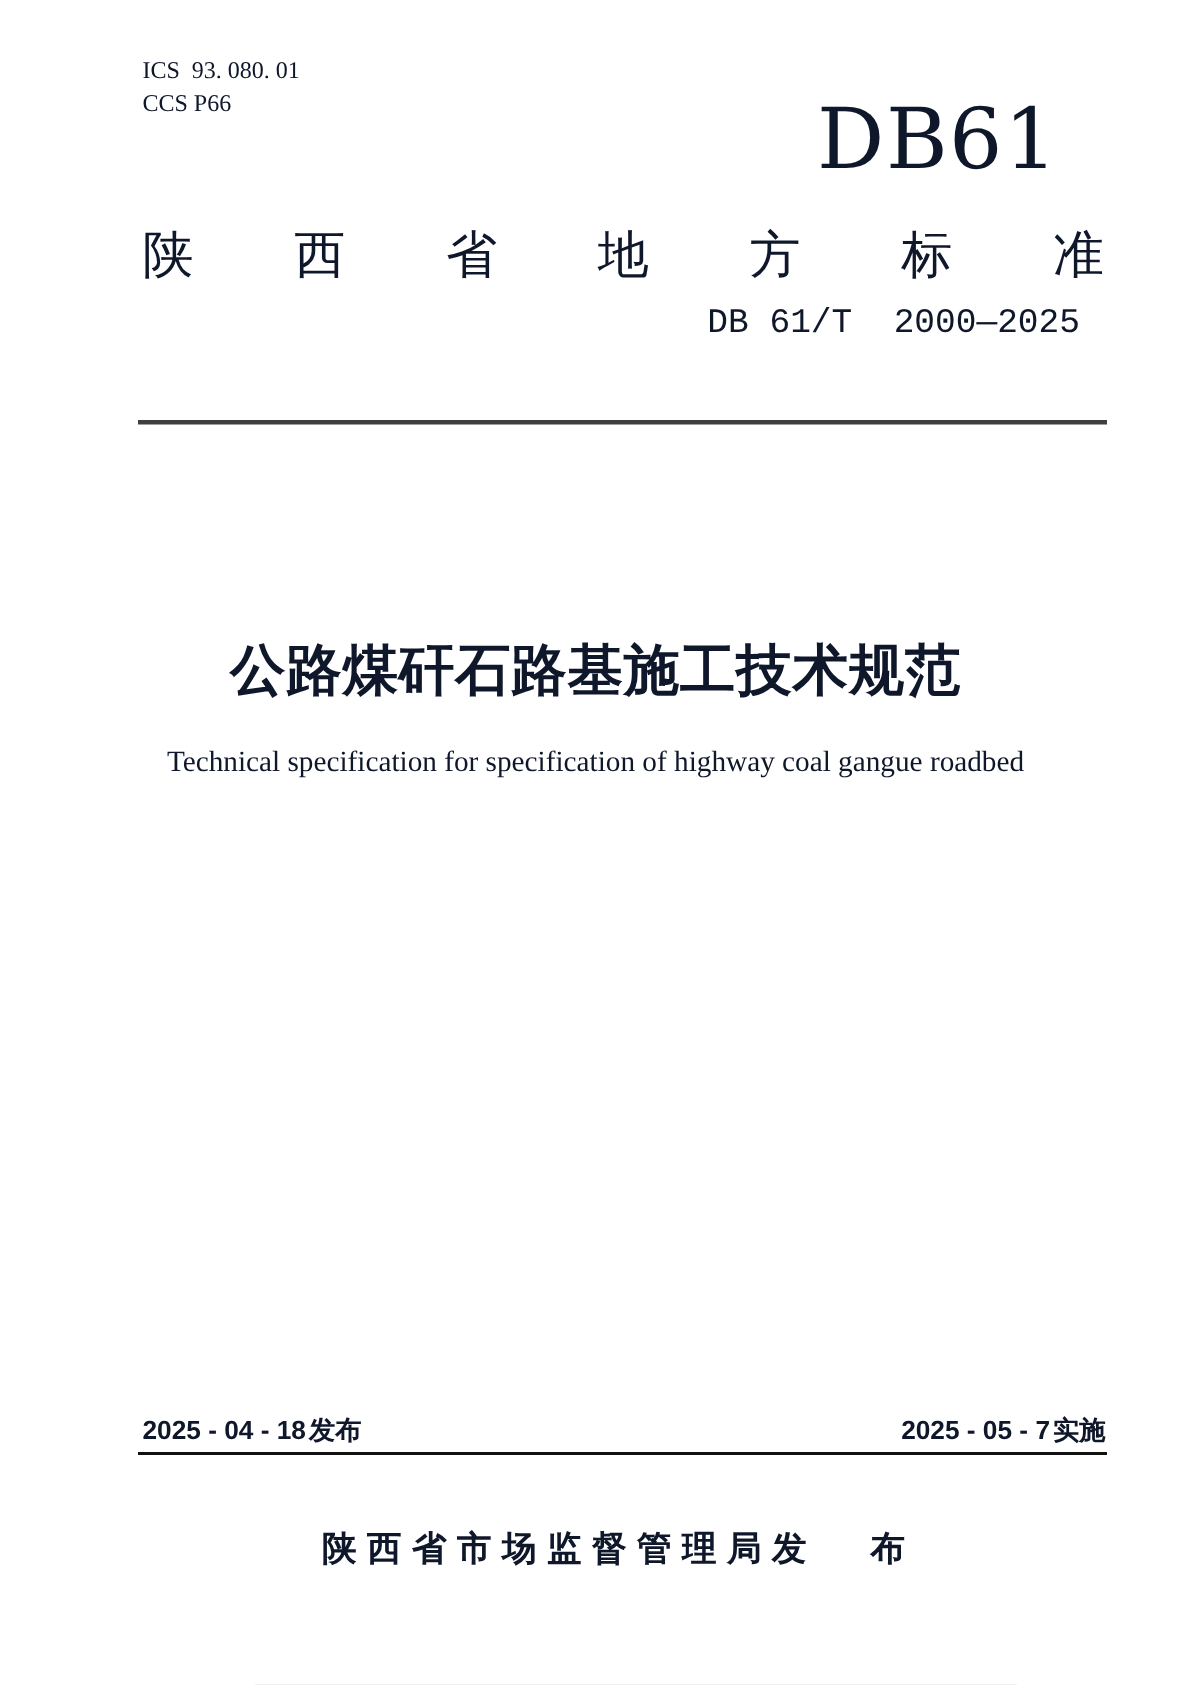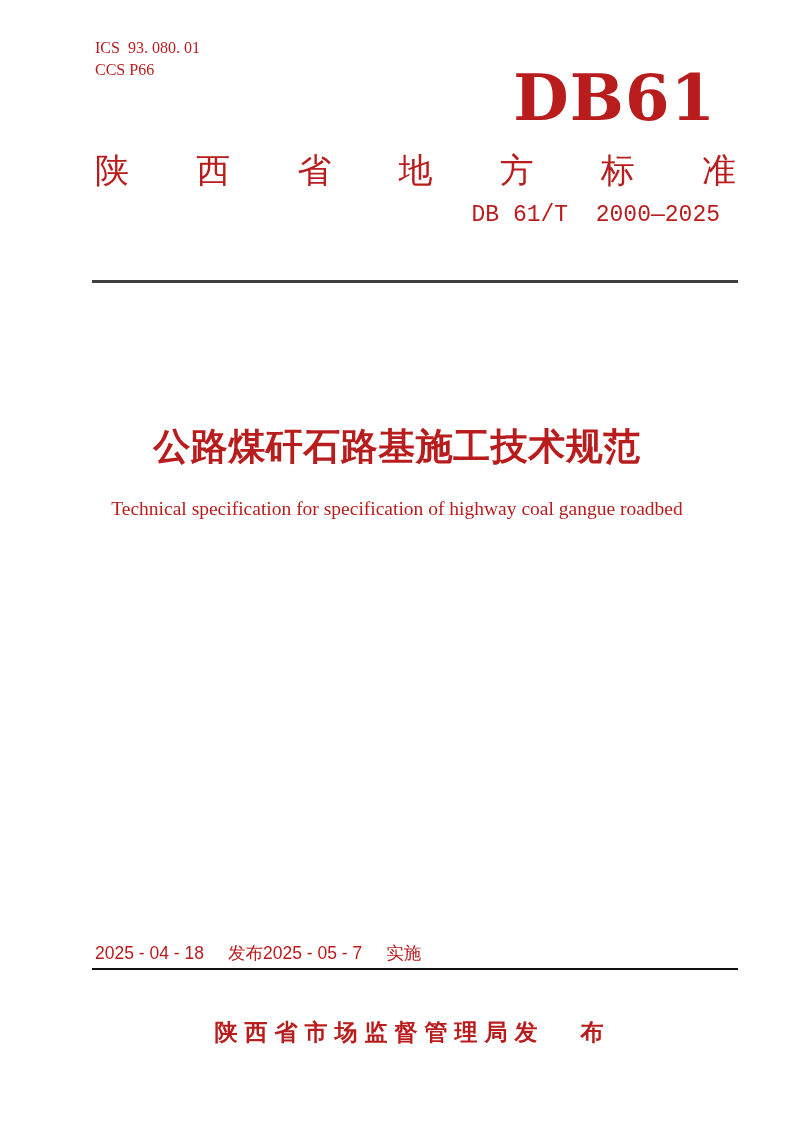--- a/index.html
+++ b/index.html
@@ -6,42 +6,42 @@
     margin: 0;
     padding: 0;
     background: #e8e8e8;
   }
   .page {
     position: relative;
     width: 794px;
     height: 1123px;
     margin: 0 auto;
     background: #ffffff;
-    color: #b91c1c;
+    color: #0f172a;
     font-family: "Liberation Sans", sans-serif;
     overflow: hidden;
   }
   .ics-code, .ccs-code {
     position: absolute;
     left: 95px;
     font-family: "Liberation Serif", serif;
     font-size: 16px;
     white-space: pre;
     line-height: 1;
   }
   .ics-code { top: 40px; }
   .ccs-code { top: 62px; }
 
   .db-logo {
     position: absolute;
-    right: 78px;
+    right: 88px;
     top: 66px;
     font-family: "DejaVu Serif", "Liberation Serif", serif;
-    font-weight: bold;
-    font-size: 64px;
+    font-weight: normal;
+    font-size: 56px;
     line-height: 1;
     letter-spacing: 1px;
     white-space: pre;
   }
 
   .category-row {
     position: absolute;
     left: 95px;
     top: 152px;
     width: 641px;
@@ -92,26 +92,28 @@
     font-size: 19.5px;
     line-height: 1.2;
   }
 
   .date-row {
     position: absolute;
     left: 95px;
     top: 943px;
     width: 642px;
     display: flex;
+    justify-content: space-between;
     font-size: 17.5px;
     line-height: 1.2;
+    font-weight: bold;
   }
   .date-group { display: flex; align-items: baseline; }
   .date-value { white-space: pre; }
-  .date-label { margin-left: 24px; white-space: pre; }
+  .date-label { margin-left: 2px; white-space: pre; }
 
   .rule-bottom {
     position: absolute;
     left: 92px;
     top: 968px;
     width: 646px;
     height: 2px;
     background: #111111;
   }
 

